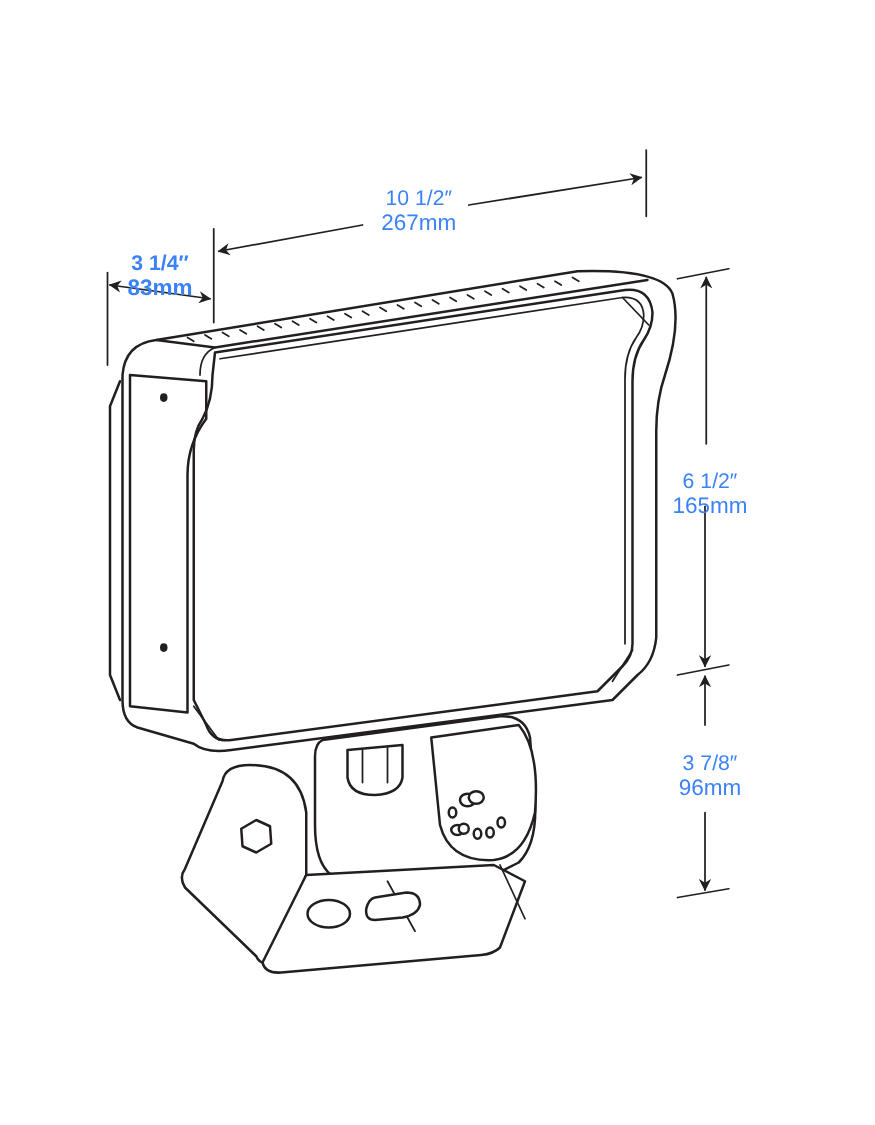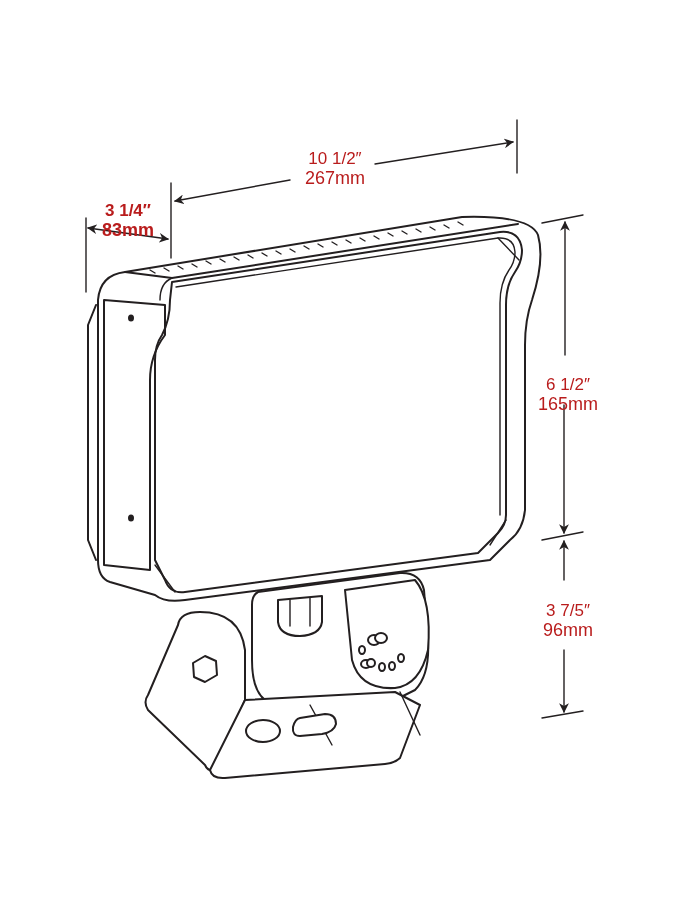--- a/index.html
+++ b/index.html
@@ -1,18 +1,18 @@
 <!DOCTYPE html>
 <html><head>
 <meta charset="utf-8">
 <style>
   html, body { margin: 0; padding: 0; background: #ffffff; }
   body { width: 700px; height: 900px; position: relative; overflow: hidden; font-family: "Liberation Sans", sans-serif; }
   #drawing { position: absolute; left: 0; top: 0; width: 700px; height: 900px; }
-  .dim-label { position: absolute; text-align: center; color: #b91c1c; line-height: 1; }
+  .dim-label { position: absolute; text-align: center; color: #3b82f6; line-height: 1; }
   .dim-main { font-size: 17px; display: block; }
   .dim-sub { font-size: 18px; display: block; margin-top: 2px; }
   .stroke { fill: none; stroke: #231f20; stroke-width: 2; stroke-linejoin: round; stroke-linecap: round; }
   .thin { fill: none; stroke: #231f20; stroke-width: 1.4; stroke-linecap: round; }
   .fillw { fill: #ffffff; stroke: #231f20; stroke-width: 2; stroke-linejoin: round; }
   .dot { fill: #231f20; }
 </style>
 </head>
 <body>
 
@@ -107,15 +107,15 @@
 </div>
 <div class="dim-label" style="left:88px; top:202px; width:80px; font-weight:bold;">
   <span class="dim-main">3 1/4″</span>
   <span class="dim-sub">83mm</span>
 </div>
 <div class="dim-label" style="left:528px; top:376px; width:80px;">
   <span class="dim-main">6 1/2″</span>
   <span class="dim-sub">165mm</span>
 </div>
 <div class="dim-label" style="left:528px; top:602px; width:80px;">
-  <span class="dim-main">3 7/5″</span>
+  <span class="dim-main">3 7/8″</span>
   <span class="dim-sub">96mm</span>
 </div>
 
 </body></html>

